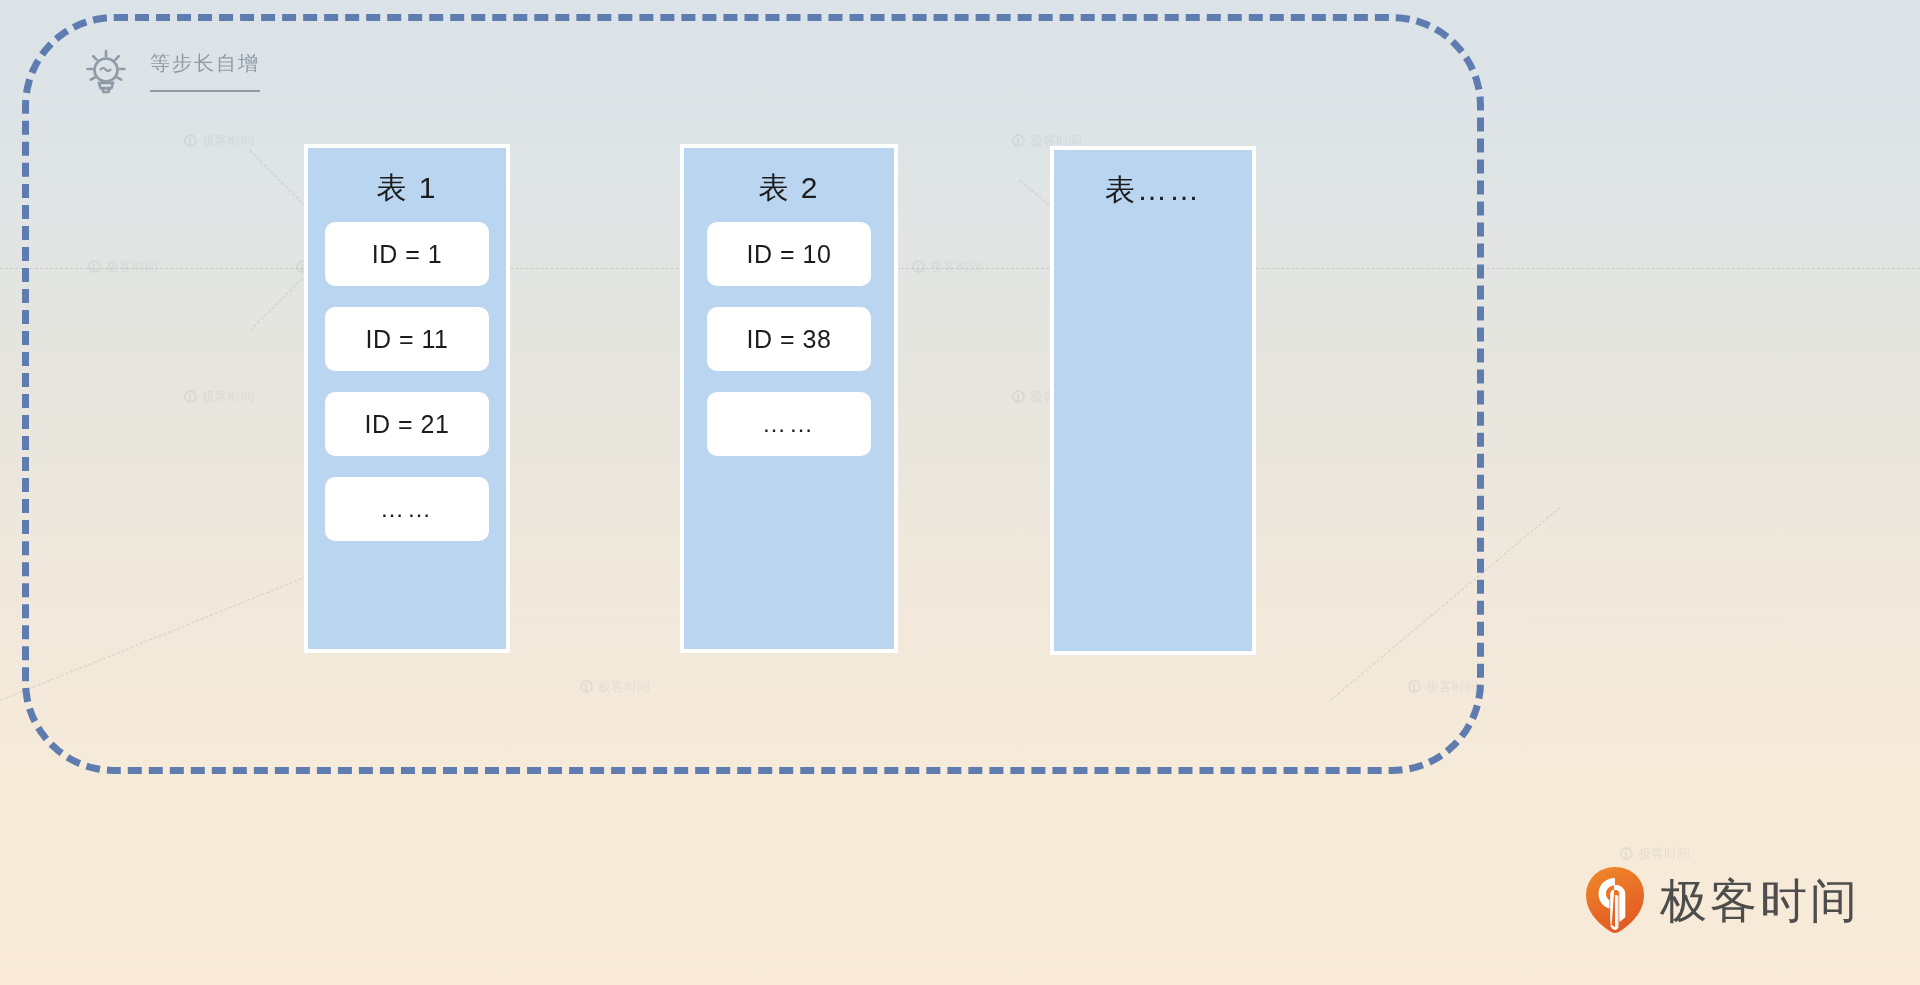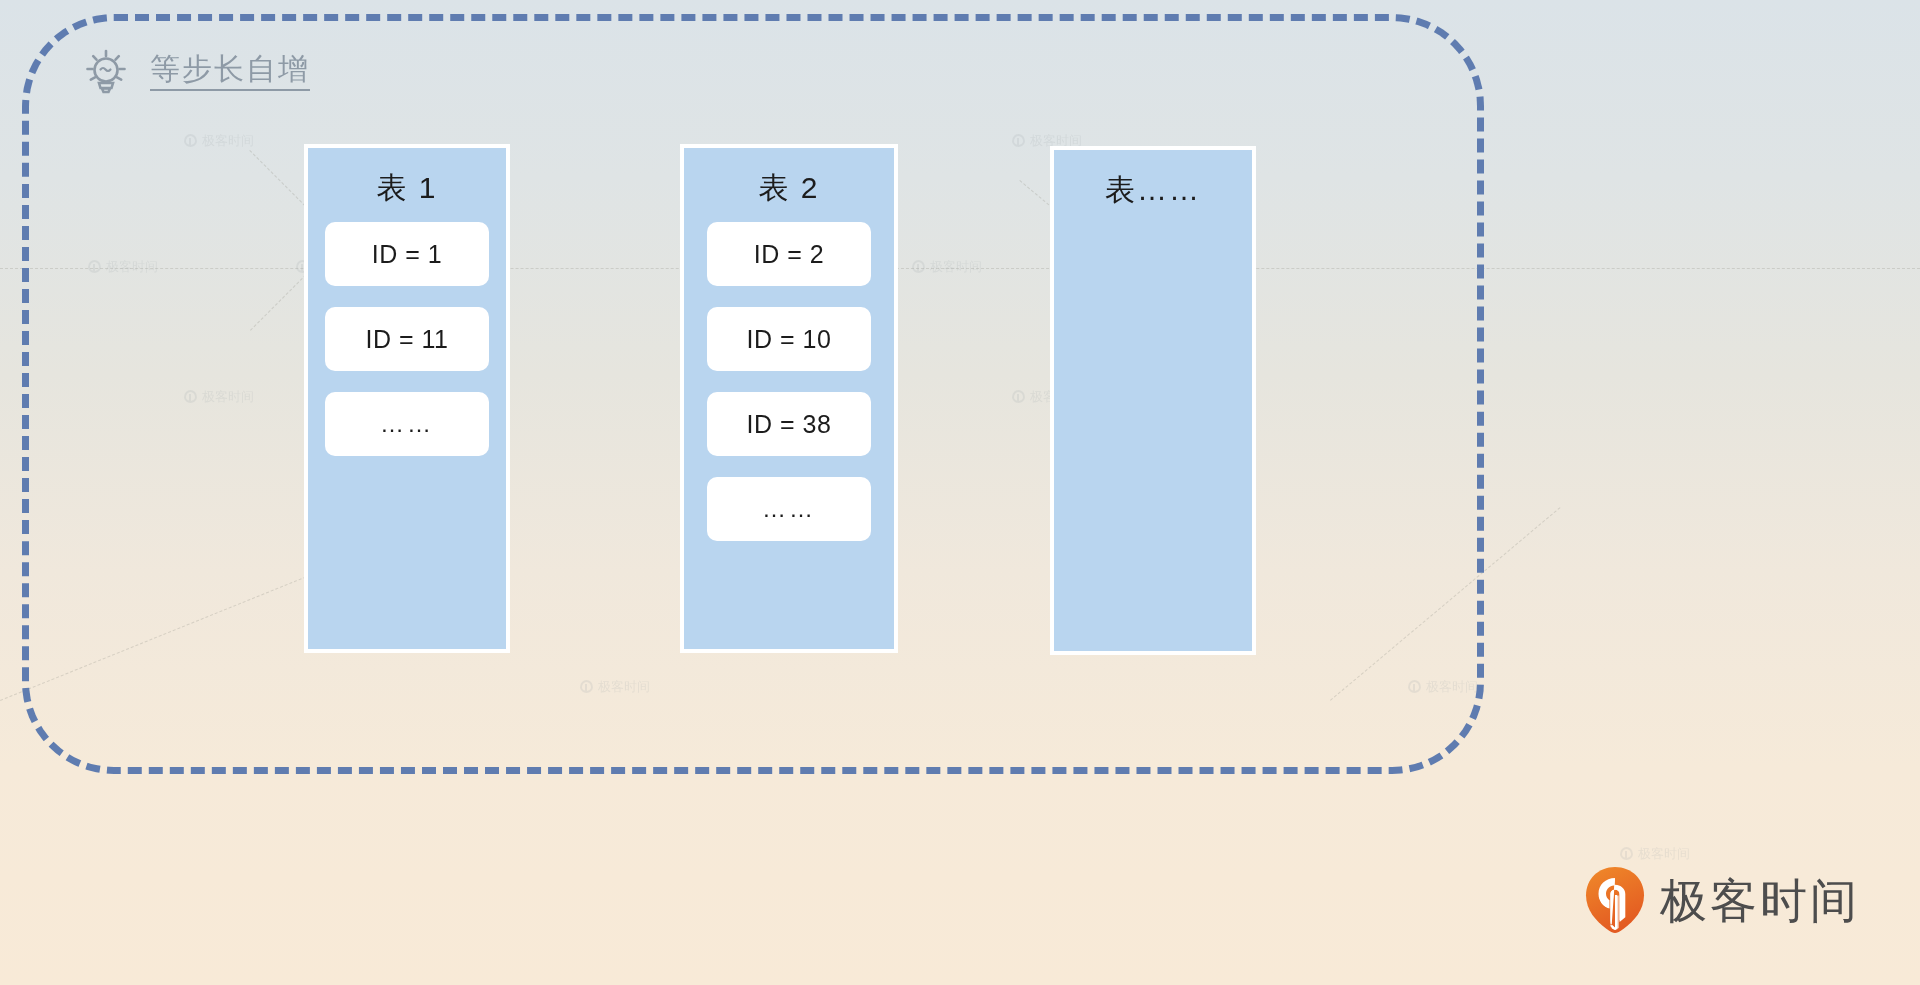--- a/index.html
+++ b/index.html
@@ -60,22 +60,22 @@
     box-sizing:border-box;
   }
 
   
   .header{
     position:absolute;left:78px;top:44px;
     display:flex;align-items:center;gap:16px;
   }
   .bulb{width:56px;height:56px;position:relative;flex:none;}
   .header-title{
-    font-size:30px;color:#8e9aa6;letter-spacing:2px;
-    border-bottom:2px solid #8e9aa6;padding-bottom:4px;line-height:1.05;
+    font-size:20px;color:#8e9aa6;letter-spacing:2px;
+    border-bottom:2px solid #8e9aa6;padding-bottom:16px;line-height:1.05;
   }
 
   
   .tables{position:absolute;left:0;top:0;}
   .table-card{
     position:absolute;
     background:#b9d5ef;
     border:4px solid #ffffff;
     box-sizing:border-box;
     display:flex;flex-direction:column;align-items:center;
@@ -181,28 +181,28 @@
     <span class="header-title">等步长自增</span>
   </div>
 
   <div class="tables">
 
     <div class="table-card" style="left:304px;top:144px;width:206px;height:509px;">
       <div class="table-title">表 1</div>
       <div class="id-list">
         <div class="id-box">ID = 1</div>
         <div class="id-box">ID = 11</div>
+        <div class="id-box">ID = 21</div>
         <div class="id-box ellipsis">……</div>
       </div>
     </div>
 
     <div class="table-card" style="left:680px;top:144px;width:218px;height:509px;align-items:center;">
       <div class="table-title">表 2</div>
       <div class="id-list">
-        <div class="id-box">ID = 2</div>
         <div class="id-box">ID = 10</div>
         <div class="id-box">ID = 38</div>
         <div class="id-box ellipsis">……</div>
       </div>
     </div>
 
     <div class="table-card" style="left:1050px;top:146px;width:206px;height:509px;">
       <div class="table-title">表……</div>
       <div class="id-list"></div>
     </div>

